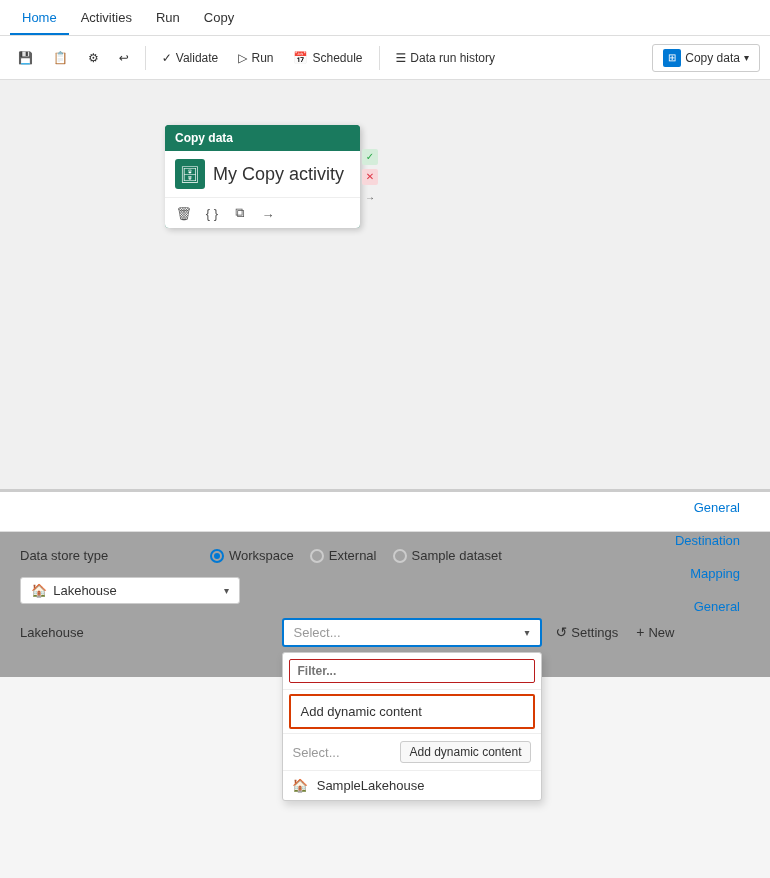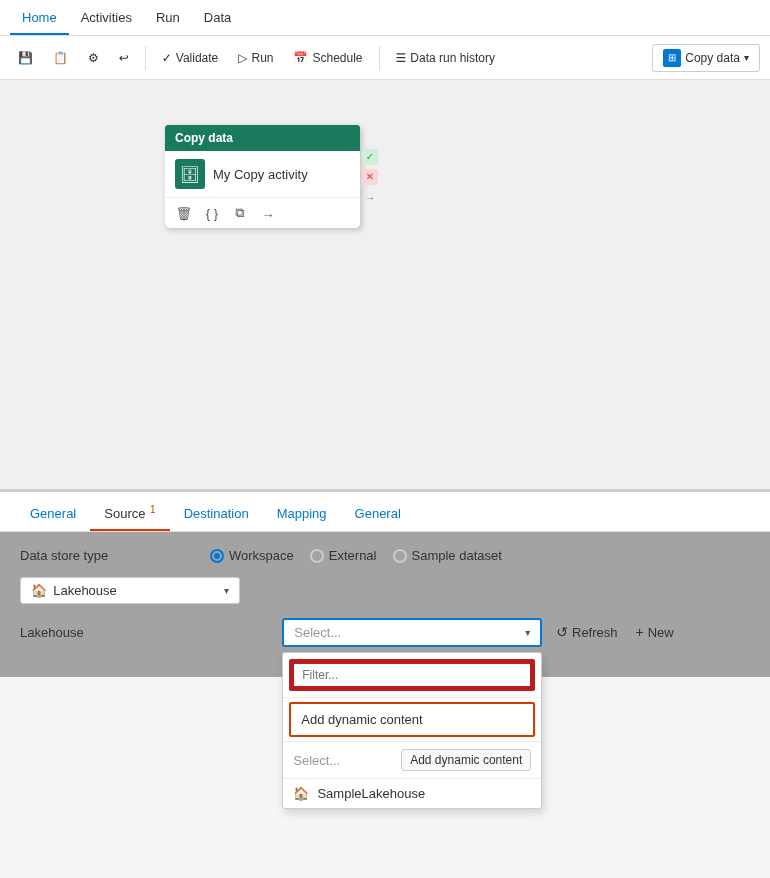--- a/index.html
+++ b/index.html
@@ -18,36 +18,36 @@
     .copy-data-btn .icon-box { width: 18px; height: 18px; background: #0078d4; border-radius: 2px; display: flex; align-items: center; justify-content: center; color: white; font-size: 10px; }
 
     
     .canvas { background: #f0f0f0; flex: 1; position: relative; height: 410px; border-bottom: 1px solid #ccc; overflow: hidden; }
 
     
     .activity-node { position: absolute; left: 165px; top: 45px; background: #1a7a5e; border-radius: 4px; width: 195px; box-shadow: 2px 2px 6px rgba(0,0,0,0.2); }
     .activity-header { background: #1a7a5e; color: white; padding: 6px 10px; border-radius: 4px 4px 0 0; font-size: 12px; font-weight: 600; display: flex; align-items: center; gap: 6px; }
     .activity-body { background: #fff; padding: 8px 10px; display: flex; align-items: center; gap: 8px; }
     .activity-icon { width: 30px; height: 30px; background: #1a7a5e; border-radius: 3px; display: flex; align-items: center; justify-content: center; color: white; font-size: 16px; }
-    .activity-name { font-size: 13px; color: #333; }
+    .activity-name { font-size: 18px; color: #333; }
     .activity-footer { background: #fff; padding: 4px 8px; border-top: 1px solid #eee; display: flex; align-items: center; gap: 6px; border-radius: 0 0 4px 4px; }
     .activity-footer-btn { width: 22px; height: 22px; display: flex; align-items: center; justify-content: center; cursor: pointer; color: #555; border: none; background: transparent; font-size: 13px; }
 
     
     .node-connector-right { position: absolute; right: -18px; top: 0; bottom: 0; display: flex; flex-direction: column; justify-content: center; gap: 4px; }
     .connector-btn { width: 16px; height: 16px; display: flex; align-items: center; justify-content: center; font-size: 10px; cursor: pointer; border-radius: 2px; }
     .connector-green { background: #d4edda; color: #28a745; }
     .connector-red { background: #f8d7da; color: #dc3545; }
     .connector-arrow { background: transparent; color: #555; }
 
     
     .bottom-panel { background: #fff; border-top: 2px solid #ccc; flex: 1; }
 
     
-    .panel-tabs { display: flex; border-bottom: 1px solid #ddd; padding: 0 16px; background: #fff; height: 40px; align-items: flex-end; }
+    .panel-tabs { display: flex; border-bottom: 1px solid #ddd; padding: 0 16px; background: #fff; height: 40px; align-items: flex-end; flex-direction: column; }
     .panel-tab { padding: 8px 14px; cursor: pointer; font-size: 13px; color: #0078d4; border-bottom: 2px solid transparent; }
     .panel-tab.active { color: #333; border-bottom: 2px solid #d83b01; font-weight: 500; }
     .panel-tab:not(.active) { color: #0078d4; }
 
     
     .panel-content { padding: 16px 20px; background: #a3a3a3; }
     .form-row { display: flex; align-items: center; margin-bottom: 14px; }
     .form-label { width: 190px; font-size: 13px; color: #333; flex-shrink: 0; }
     .form-value { flex: 1; display: flex; align-items: center; gap: 10px; }
 
@@ -64,36 +64,36 @@
 
     
     .lakehouse-row { position: relative; }
     .lakehouse-controls { display: flex; align-items: flex-start; gap: 10px; }
     .refresh-btn { display: flex; align-items: center; gap: 4px; font-size: 13px; color: #333; cursor: pointer; border: none; background: transparent; padding: 6px 4px; }
     .new-btn { display: flex; align-items: center; gap: 4px; font-size: 13px; color: #333; cursor: pointer; border: none; background: transparent; padding: 6px 4px; }
 
     
     .dropdown-popup { position: absolute; left: 0; top: 34px; width: 260px; background: #fff; border: 1px solid #ccc; border-radius: 3px; z-index: 100; box-shadow: 2px 4px 8px rgba(0,0,0,0.15); }
     .filter-input-wrapper { padding: 6px; border-bottom: 1px solid #eee; }
-    .filter-input { width: 100%; border: 5px solid #b91c1c; border-radius: 2px; padding: 4px 8px; font-size: 12px; outline: none; }
+    .filter-input { width: 100%; border: 1px solid #b91c1c; border-radius: 2px; padding: 4px 8px; font-size: 12px; outline: none; font-weight: bold; }
     .dynamic-content-item { padding: 8px 10px; cursor: pointer; font-size: 13px; color: #333; border: 2px solid #d83b01; margin: 4px 6px; border-radius: 2px; display: flex; align-items: center; }
     .dropdown-list-item { padding: 7px 10px; cursor: pointer; font-size: 13px; color: #333; display: flex; align-items: center; gap: 8px; }
     .select-placeholder { color: #999; padding: 7px 10px; font-size: 13px; display: flex; align-items: center; justify-content: space-between; }
     .tooltip-box { background: #f8f8f8; border: 1px solid #ccc; border-radius: 3px; padding: 3px 8px; font-size: 12px; color: #333; margin-left: 8px; }
     .dropdown-divider { height: 1px; background: #eee; }
     .select-focused { border: 2px solid #0078d4 !important; }
   </style>
 </head>
 <body>
 
 <div class="top-nav">
   <div class="nav-tab active">Home</div>
   <div class="nav-tab">Activities</div>
   <div class="nav-tab">Run</div>
-  <div class="nav-tab">Data</div>
+  <div class="nav-tab">Copy</div>
 </div>
 
 <div class="toolbar">
   <button class="toolbar-btn">
     <span>💾</span>
   </button>
   <button class="toolbar-btn">
     <span>📋</span>
   </button>
   <button class="toolbar-btn">
@@ -149,24 +149,20 @@
       <div class="connector-btn connector-red">✕</div>
       <div class="connector-btn connector-arrow">→</div>
     </div>
   </div>
 </div>
 
 <div class="bottom-panel">
 
   <div class="panel-tabs">
     <div class="panel-tab">General</div>
-    <div class="panel-tab active" style="position:relative;">
-      <span>Source</span>
-      <sup style="color: #d83b01; font-size: 10px; margin-left: 1px;">1</sup>
-    </div>
     <div class="panel-tab">Destination</div>
     <div class="panel-tab">Mapping</div>
     <div class="panel-tab">General</div>
   </div>
 
   <div class="panel-content">
 
     <div class="form-row">
       <div class="form-label">Data store type</div>
       <div class="form-value">
@@ -231,21 +227,21 @@
 
               <div class="dropdown-list-item">
                 <span style="color:#0078d4;">🏠</span>
                 <span>SampleLakehouse</span>
               </div>
             </div>
           </div>
 
           <button class="refresh-btn">
             <span style="font-size:14px;">↺</span>
-            <span>Refresh</span>
+            <span>Settings</span>
           </button>
 
           <button class="new-btn">
             <span style="font-size:14px;">+</span>
             <span>New</span>
           </button>
         </div>
       </div>
     </div>
 

